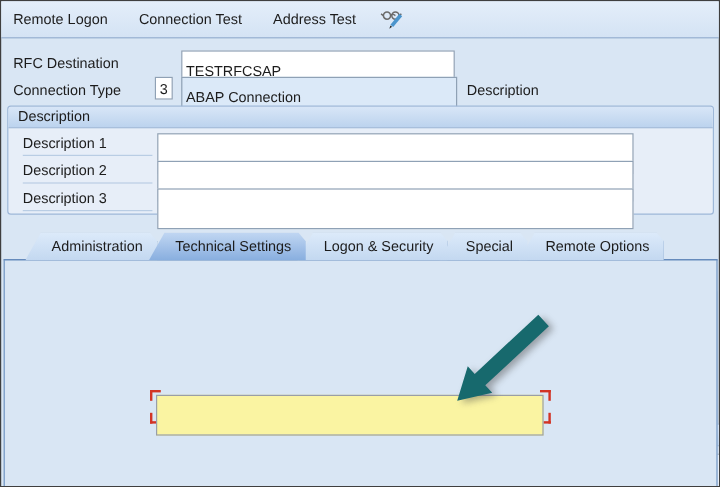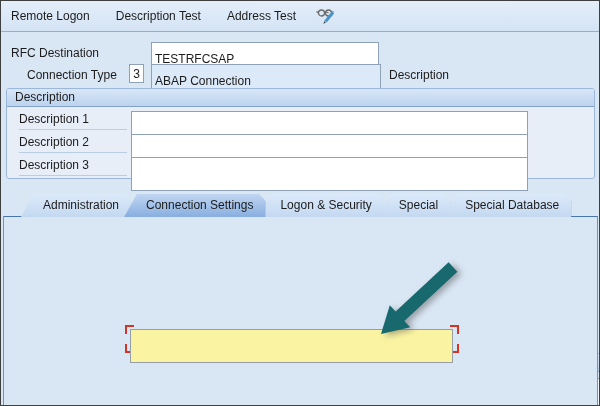--- a/index.html
+++ b/index.html
@@ -60,58 +60,58 @@
   .arrow-svg{position:absolute;left:360px;top:250px;width:110px;height:95px;z-index:6;
     pointer-events:none;filter:drop-shadow(4px 2px 3px rgba(70,70,70,.45));}
 </style>
 </head>
 <body>
 
 <div class="window">
 
   <div class="toolbar">
     <span class="tb-item">Remote Logon</span>
-    <span class="tb-item">Description Test</span>
+    <span class="tb-item">Connection Test</span>
     <span class="tb-item">Address Test</span>
     <span class="tb-icon">
       <svg width="22" height="18" viewBox="0 0 22 18">
         <circle cx="5.5" cy="6" r="3" fill="none" stroke="#6b6b6b" stroke-width="1.3"></circle>
         <circle cx="12.5" cy="6" r="3" fill="none" stroke="#6b6b6b" stroke-width="1.3"></circle>
         <path d="M8.5 6 q1.5 -2 4 0" fill="none" stroke="#6b6b6b" stroke-width="1.2"></path>
         <path d="M2.5 6 L0.5 4.5 M15.5 6 L17.5 4.5" stroke="#6b6b6b" stroke-width="1.2"></path>
         <line x1="9.5" y1="14.5" x2="17" y2="5.5" stroke="#4a94cc" stroke-width="3"></line>
         <path d="M9.8 15.3 L7.5 17 L8.2 14.2 Z" fill="#333"></path>
       </svg>
     </span>
   </div>
 
   <span class="lbl" style="left:10px;top:45px;">RFC Destination</span>
   <input class="inp" style="left: 150px; top: 41px; width: 228px;" readonly="" value="TESTRFCSAP">
 
-  <span class="lbl" style="left:26px;top:67px;">Connection Type</span>
+  <span class="lbl" style="left:10px;top:67px;">Connection Type</span>
   <input class="inp" style="left: 128px; top: 63px; width: 15px; padding: 0px 1px; text-align: center;" readonly="" value="3">
   <input class="inp readonly" style="left: 150px; top: 63px; width: 230px;" readonly="" value="ABAP Connection">
   <span class="lbl" style="left:388px;top:67px;">Description</span>
 
   <div class="group" style="left:5px;top:87px;width:589px;height:91px;background:#e7eef8;">
     <div class="group-hd">Description</div>
     <span class="desc-row-lbl ulbl" style="top:20px;">Description 1</span>
     <input class="inp" style="left: 124px; top: 22px; width: 397px;" value="">
     <span class="desc-row-lbl ulbl" style="top:43px;">Description 2</span>
     <input class="inp" style="left: 124px; top: 45px; width: 397px;" value="">
     <span class="desc-row-lbl ulbl" style="top:66px;">Description 3</span>
     <input class="inp" style="left: 124px; top: 68px; width: 397px;" value="">
   </div>
 
   <div class="tabstrip">
     <div class="tab">Administration</div>
-    <div class="tab active">Connection Settings</div>
+    <div class="tab active">Technical Settings</div>
     <div class="tab">Logon &amp; Security</div>
     <div class="tab">Special</div>
-    <div class="tab">Special Database</div>
+    <div class="tab">Remote Options</div>
   </div>
 
   <div class="tabpanel"></div>
 
   <div class="group" style="left:8px;top:240px;width:589px;height:172px;background:#dce8f6;">
     <div class="group-hd">Target System Settings</div>
   </div>
 
   <div class="group" style="left:14px;top:262px;width:577px;height:59px;background:#dce8f6;">
     <div class="group-hd">Load Balancing Status</div>

